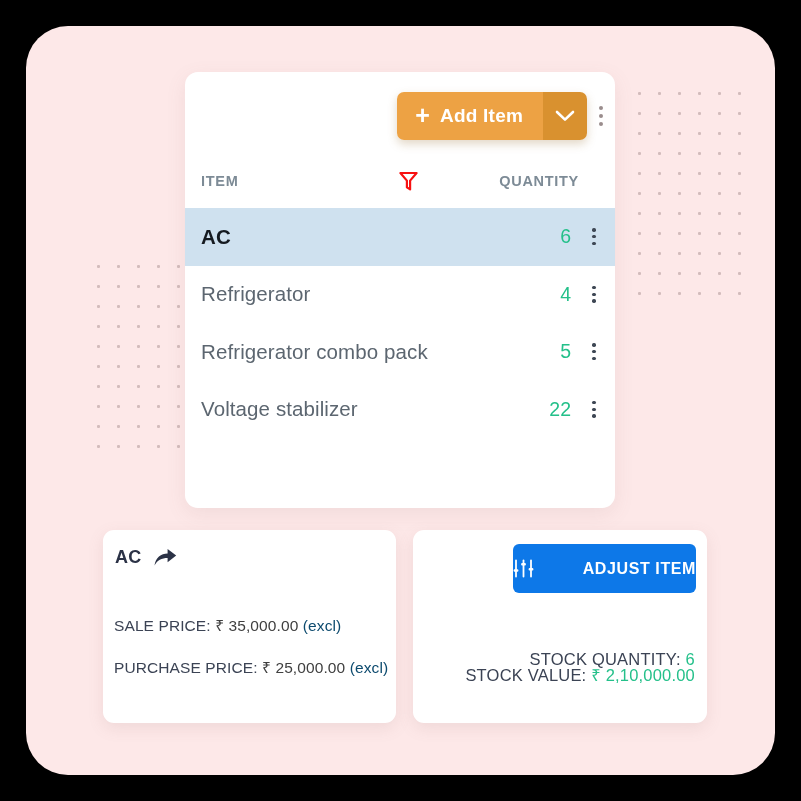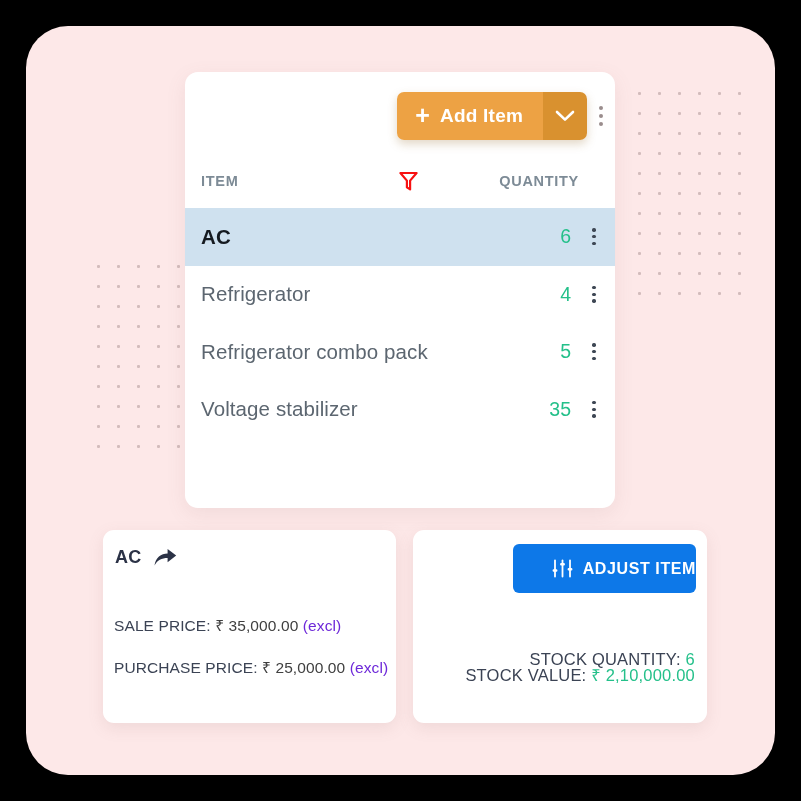--- a/index.html
+++ b/index.html
@@ -219,39 +219,39 @@
 
   .price-line {
     position: absolute;
     left: 11px;
     font-size: 15.5px;
     color: #3b4354;
     white-space: nowrap;
     letter-spacing: .1px;
   }
   .price-line .amount { color: #404040; }
-  .price-line .excl  { color: #6d28d9; }
+  .price-line .excl  { color: #0c4a6e; }
   #sale-price-line     { top: 84px; }
   #purchase-price-line { top: 126px; }
 
   .adjust-btn {
     position: absolute;
     left: 100px; top: 14px;
     width: 183px; height: 49px;
     background: #0d78e8;
     border: none;
     border-radius: 6px;
     color: #ffffff;
     font-family: "Liberation Sans", sans-serif;
     font-size: 16px;
     font-weight: bold;
     letter-spacing: .6px;
     display: flex;
     align-items: center;
-    justify-content: flex-end;
+    justify-content: space-between;
     gap: 10px;
     cursor: pointer;
   }
 
   .stock-line {
     position: absolute;
     right: 12px;
     font-size: 16.5px;
     color: #3b4354;
     white-space: nowrap;
@@ -707,21 +707,21 @@
           <span class="row-name">Refrigerator combo pack</span>
           <span class="row-qty">5</span>
           <span class="row-kebab">
             <i></i>
             <i></i>
             <i></i>
           </span>
         </div>
         <div class="row">
           <span class="row-name">Voltage stabilizer</span>
-          <span class="row-qty">35</span>
+          <span class="row-qty">22</span>
           <span class="row-kebab">
             <i></i>
             <i></i>
             <i></i>
           </span>
         </div>
       </div>
   </div>
 
   <div class="info-card" id="card-item-detail">

